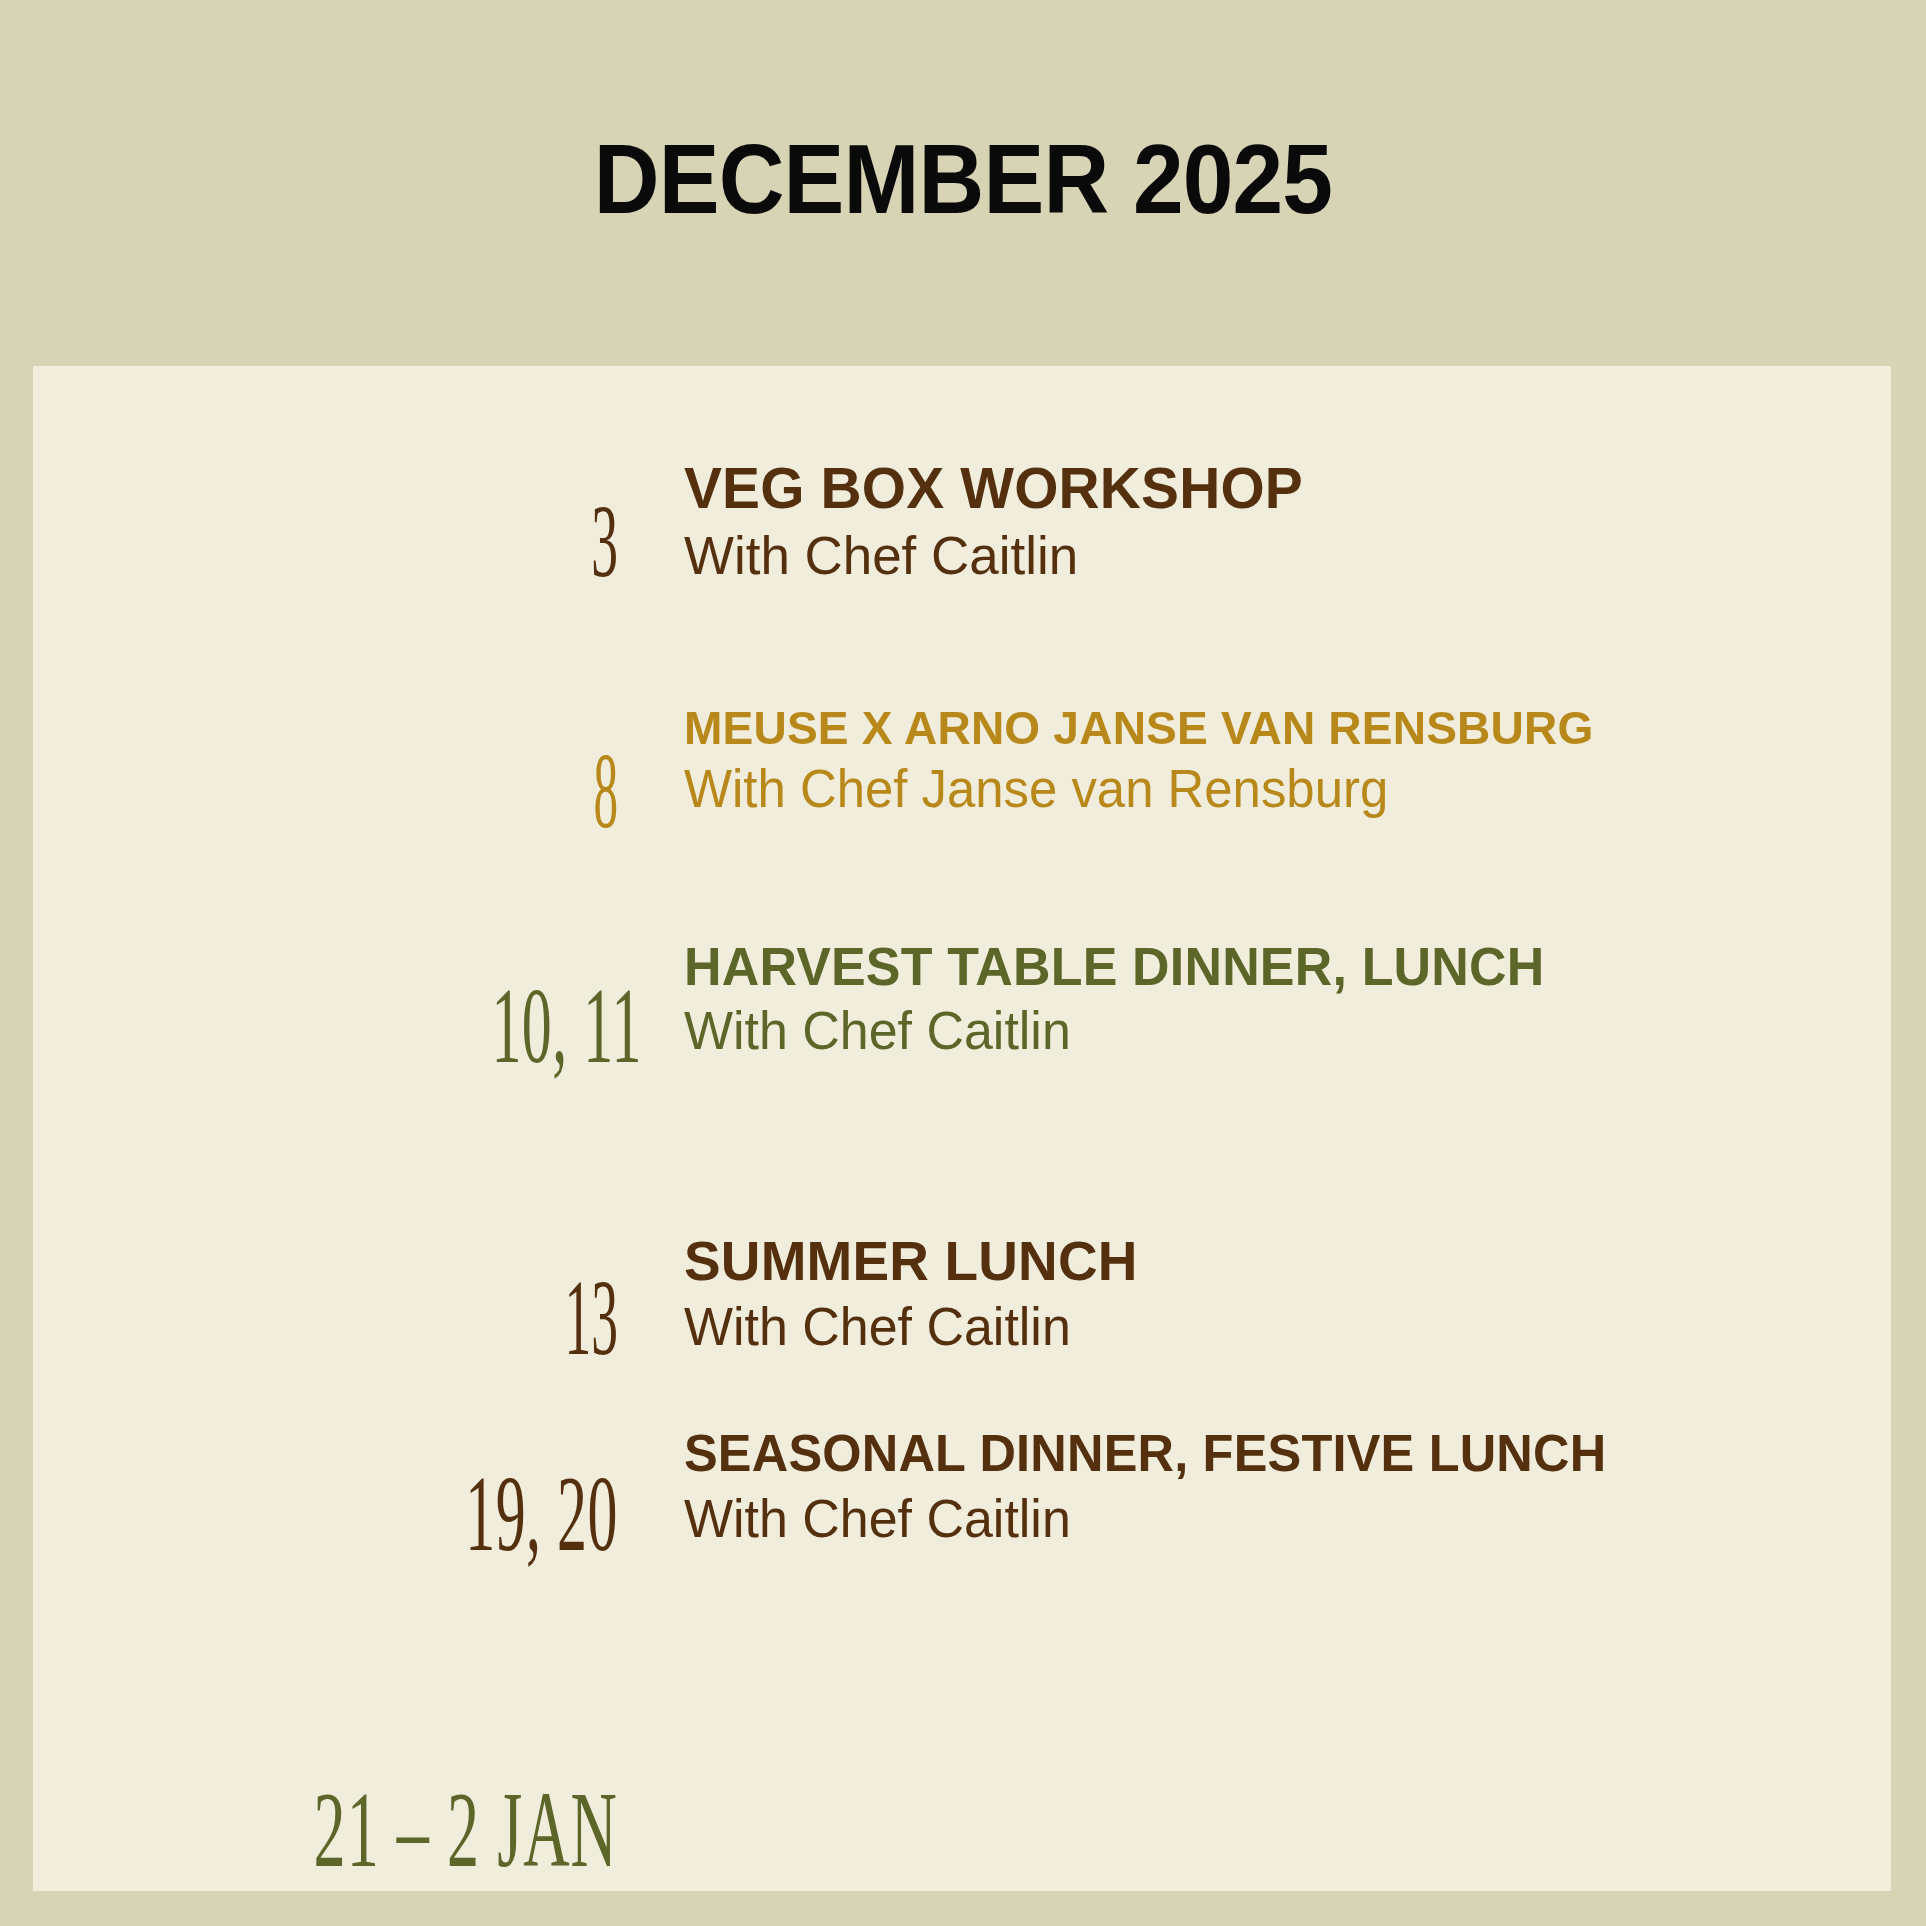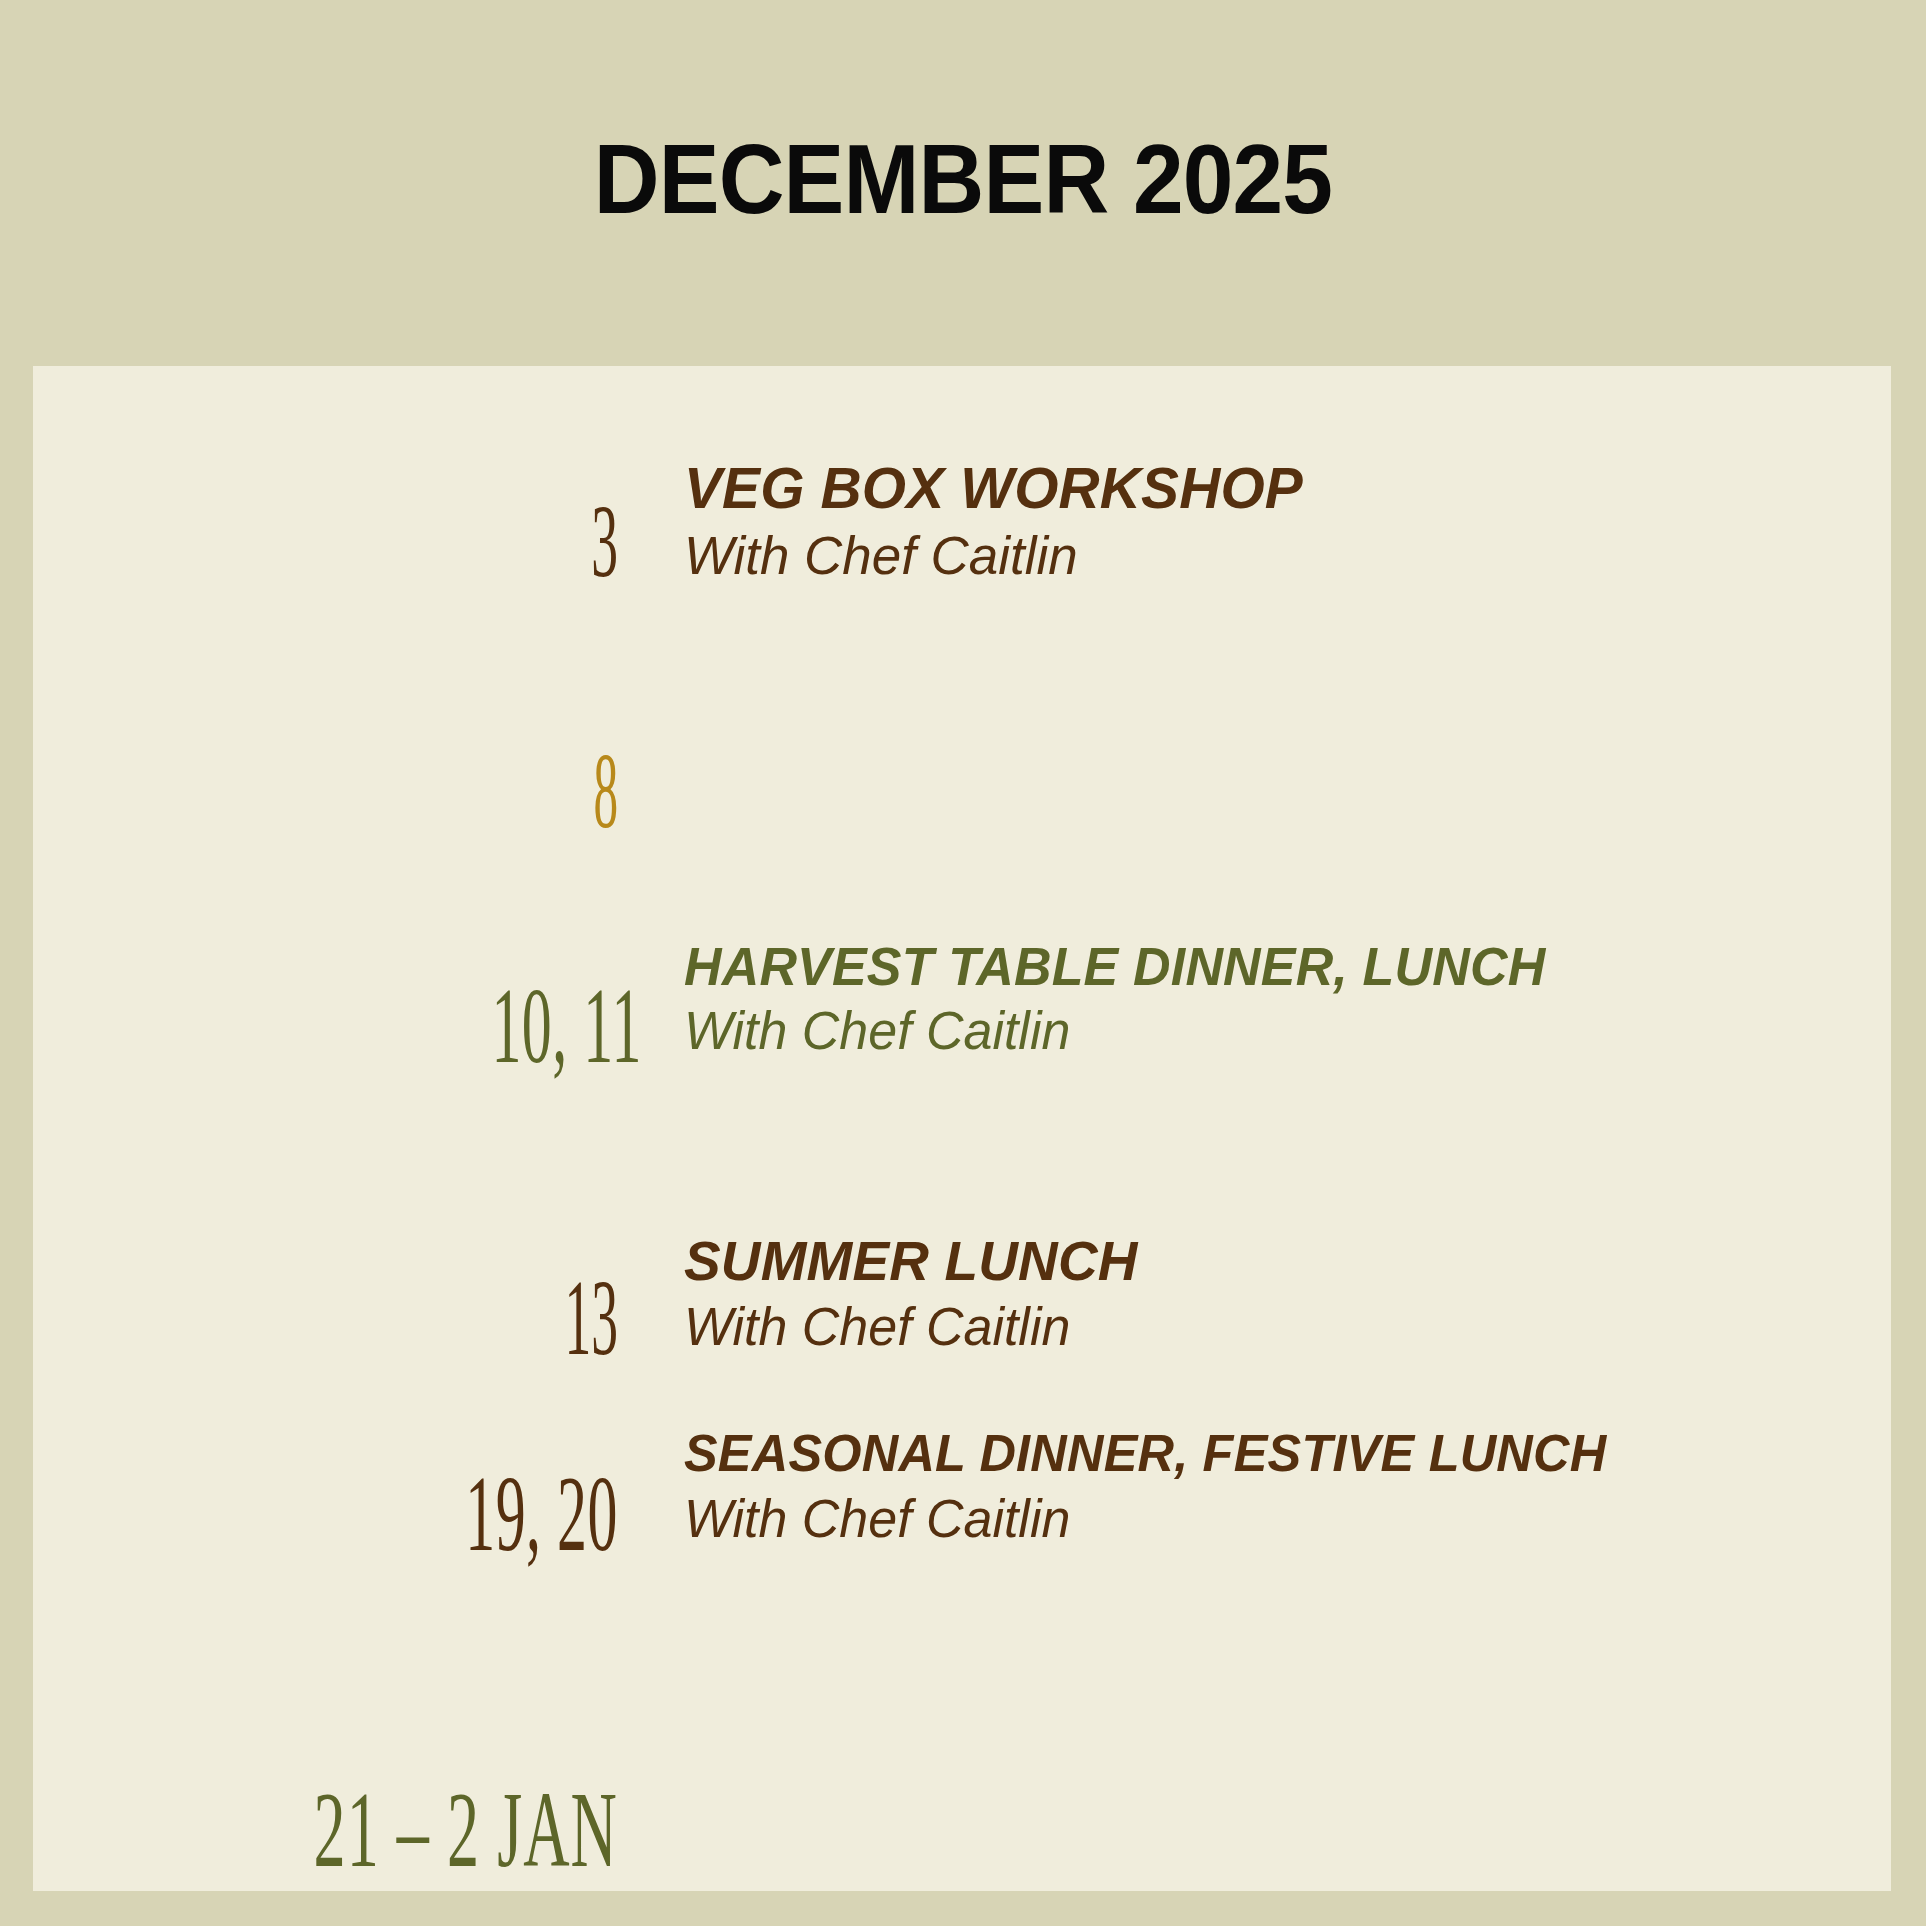--- a/index.html
+++ b/index.html
@@ -91,21 +91,20 @@
     line-height: 1;
     white-space: nowrap;
     transform-origin: right bottom;
   }
 
   .event-body {
     position: absolute;
     left: 651px;        
     top: 0;
     width: 1156px;
-    font-style: italic;
   }
 
   .event-title {
     font-family: "Liberation Sans", sans-serif;
     font-weight: 700;
     line-height: 1.02;
     white-space: nowrap;
     letter-spacing: 0.2px;
     transform-origin: left top;
     display: block;
@@ -185,20 +184,24 @@
       <div class="event-row theme-brown" id="row-0">
         <div class="event-date">3</div>
         <div class="event-body">
           <span class="event-title">VEG BOX WORKSHOP</span>
           <span class="event-subtitle">With Chef Caitlin</span>
         </div>
       </div>
 
       <div class="event-row theme-gold" id="row-1">
         <div class="event-date">8</div>
+        <div class="event-body">
+          <span class="event-title">MEUSE X ARNO JANSE VAN RENSBURG</span>
+          <span class="event-subtitle">With Chef Janse van Rensburg</span>
+        </div>
       </div>
 
       <div class="event-row theme-green" id="row-2">
         <div class="event-date">10, 11</div>
         <div class="event-body">
           <span class="event-title">HARVEST TABLE DINNER, LUNCH</span>
           <span class="event-subtitle">With Chef Caitlin</span>
         </div>
       </div>
 

